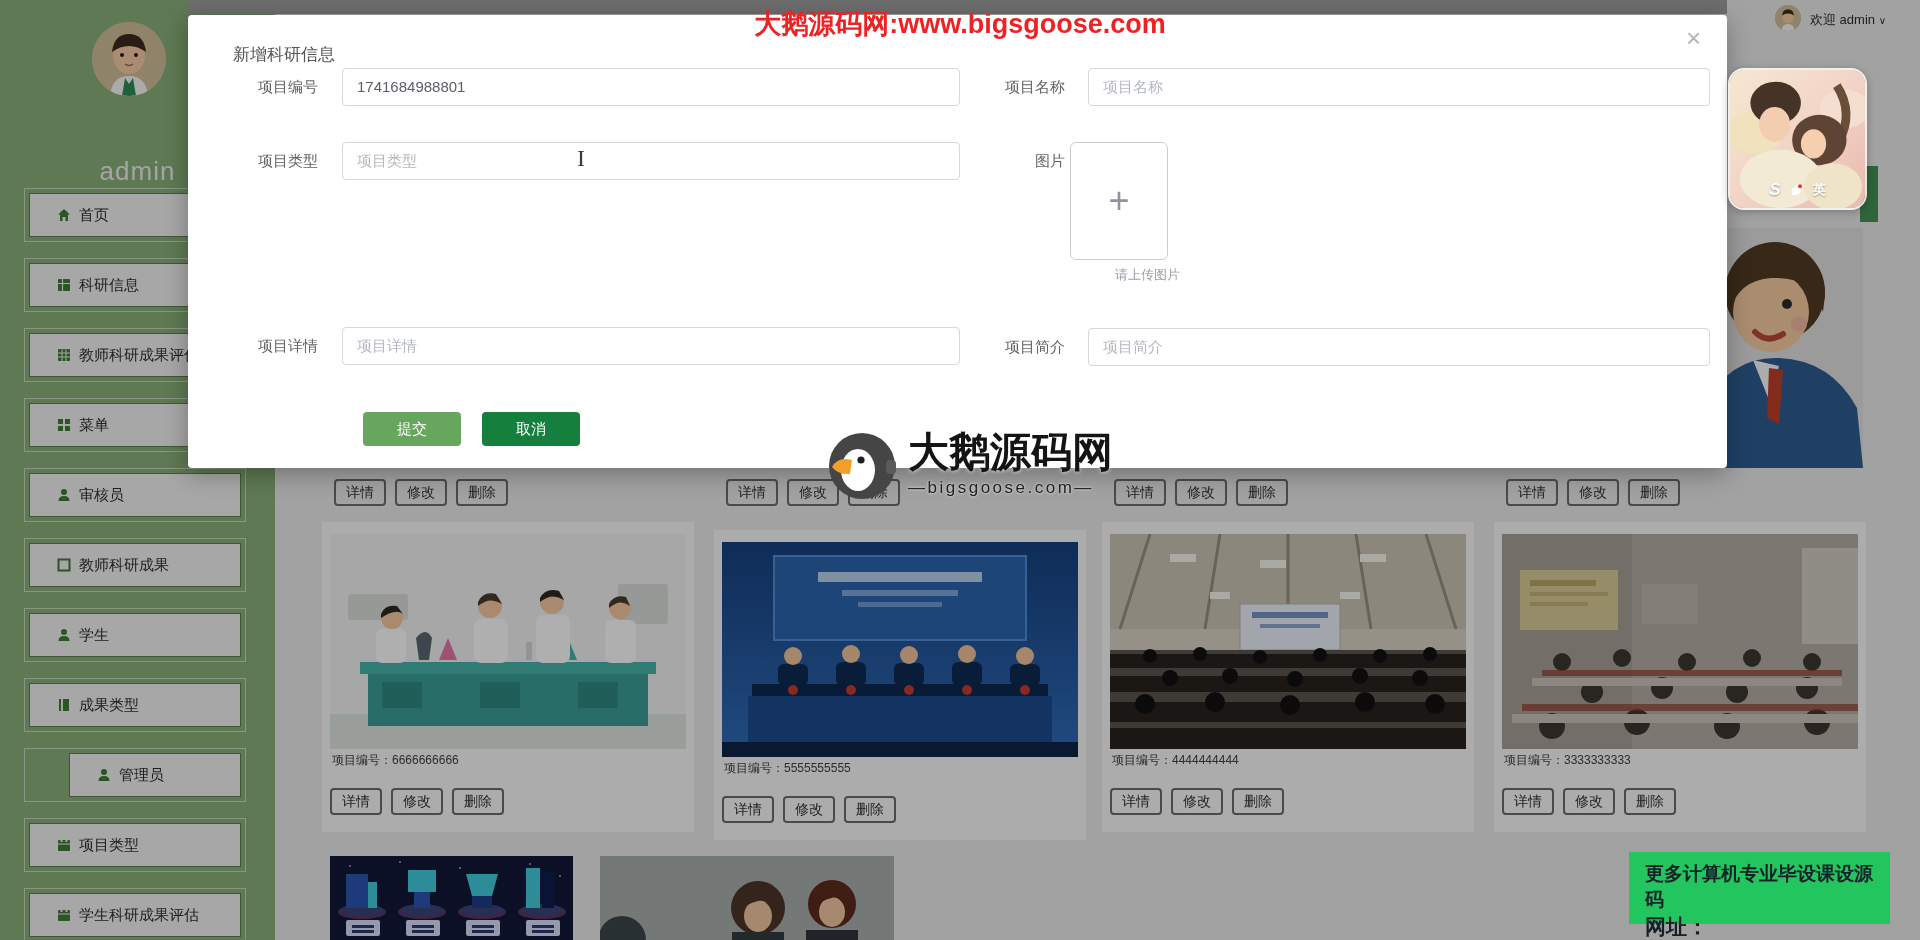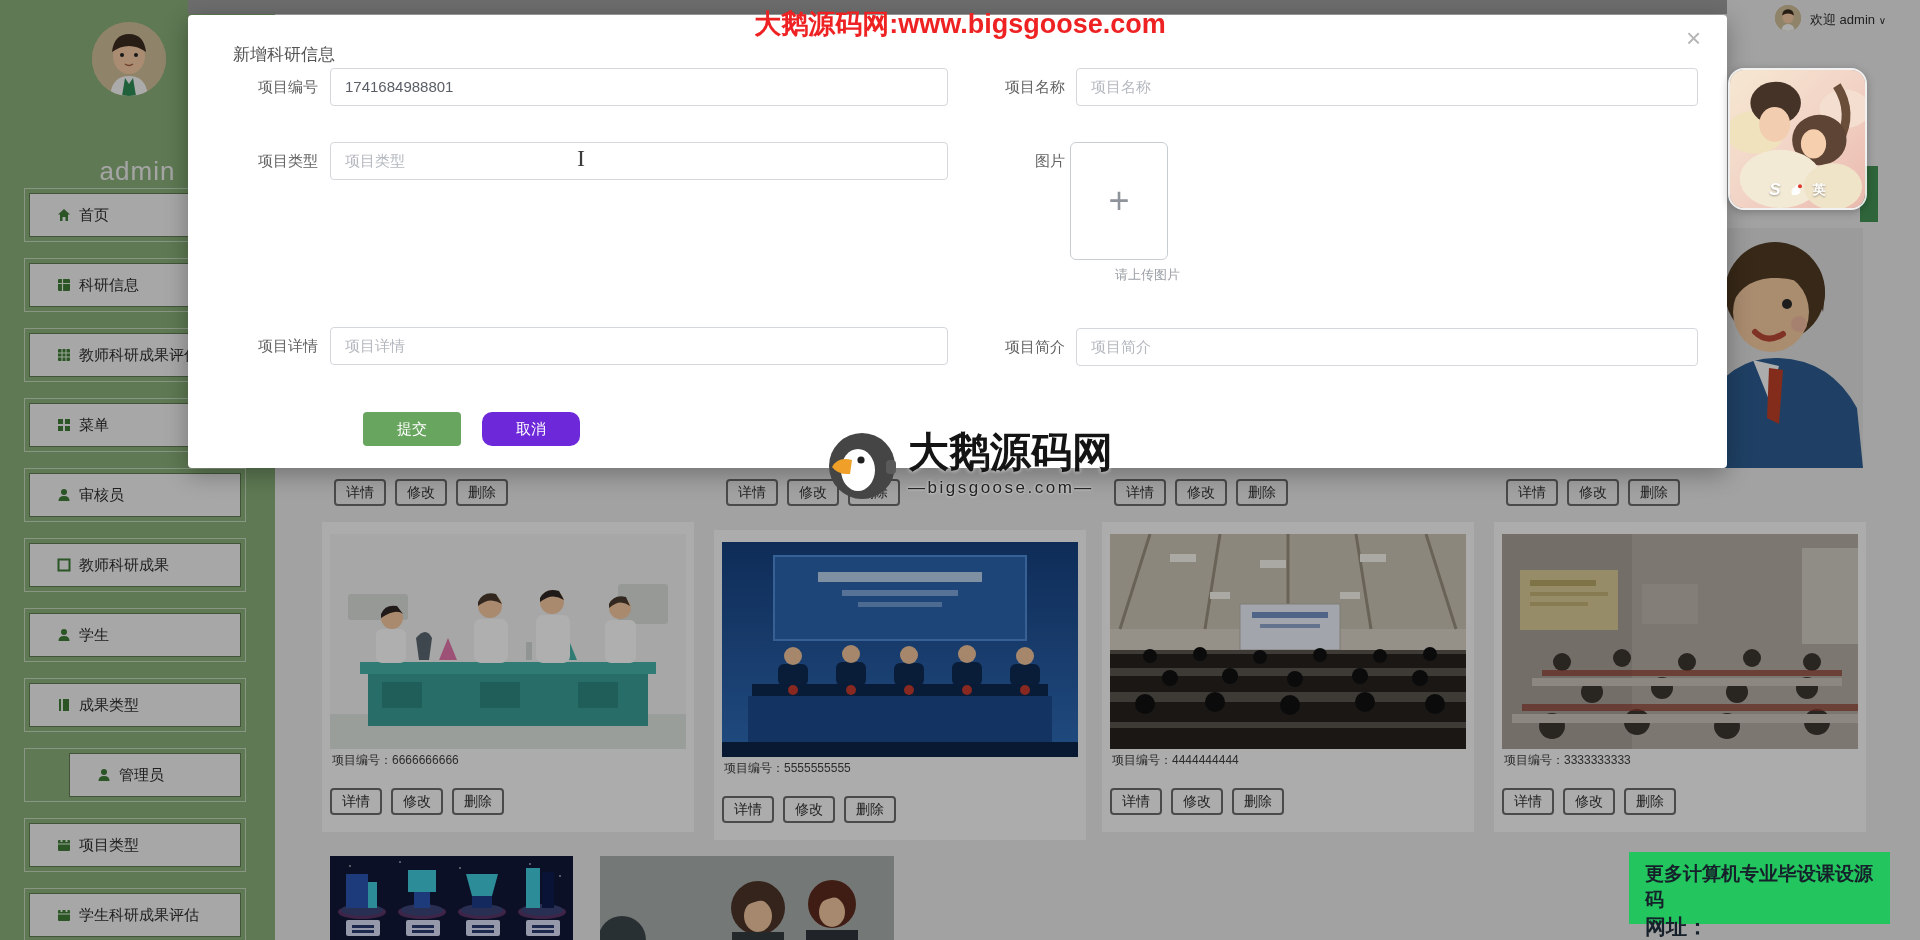--- a/index.html
+++ b/index.html
@@ -41,32 +41,32 @@
   .backdrop { position:absolute; inset:0; background:rgba(0,0,0,.30); z-index:5; }
   .top-strip { position:absolute; left:188px; top:0; width:1539px; height:14px; background:#6d6d6d; z-index:6; }
 
   
   .modal { position:absolute; left:188px; top:15px; width:1539px; height:453px; background:#fff;
            border-radius:4px; box-shadow:0 6px 24px rgba(0,0,0,.3); z-index:10; }
   .modal-title { position:absolute; left:45px; top:18px; font-size:17px; color:#555;margin-top:10px; }
   .modal-close { position:absolute; left:1498px; top:8px; font-size:26px; color:#b5b5b5; cursor:pointer; }
   .f-label { position:absolute; width:92px; text-align:right; font-size:15px; color:#636363; }
   .f-input { position:absolute; height:38px; border:1px solid #d4d7dc; border-radius:4px; background:#fff;
-             font-size:15px; color:#5a5e66; padding:0 14px; line-height:36px; overflow:hidden; cursor:text; }
+             font-size:15px; color:#5a5e66; padding:0 14px; line-height:36px; overflow:hidden; cursor:text;margin-left:12px; }
   .ph { color:#b4b8bf; }
   .upload-box { position:absolute; left:882px; top:127px; width:98px; height:118px;
                 border:1px solid #c8cdd4; border-radius:6px; background:#fff;
                 display:flex; align-items:center; justify-content:center; cursor:pointer; }
   .plus { font-size:36px; color:#8f949c; font-weight:300; }
   .upload-hint { position:absolute; left:870px; top:251px; width:122px; text-align:right;
                  font-size:13px; color:#9a9ea6; }
   .btn { position:absolute; width:98px; height:34px; border:none; border-radius:4px; color:#fff;
          font-size:15px; font-family:inherit; cursor:pointer; }
   .btn-submit { left:175px; top:397px; background:#68a55e; }
-  .btn-cancel { left:294px; top:397px; background:#6d28d9;border-radius:10px; }
+  .btn-cancel { left:294px; top:397px; background:#15803d; }
   .ibeam { position:absolute; left:389px; top:130px; font-family:"Liberation Serif","DejaVu Serif",serif;
            font-size:24px; color:#3c3c3c; }
 
   
   .banner-red { position:absolute; left:0; top:6px; width:1920px; text-align:center;
                 font-size:27px; font-weight:bold; color:#ee2222; z-index:40; }
   .watermark { position:absolute; left:826px; top:430px; display:flex; align-items:flex-start; gap:10px; z-index:40; }
   .wm-title { font-size:41px; font-weight:bold; color:#141414; line-height:1.1;
               text-shadow:0 0 4px rgba(255,255,255,.9); }
   .wm-sub { font-size:17px; color:#222; letter-spacing:2.5px; margin-top:3px;

